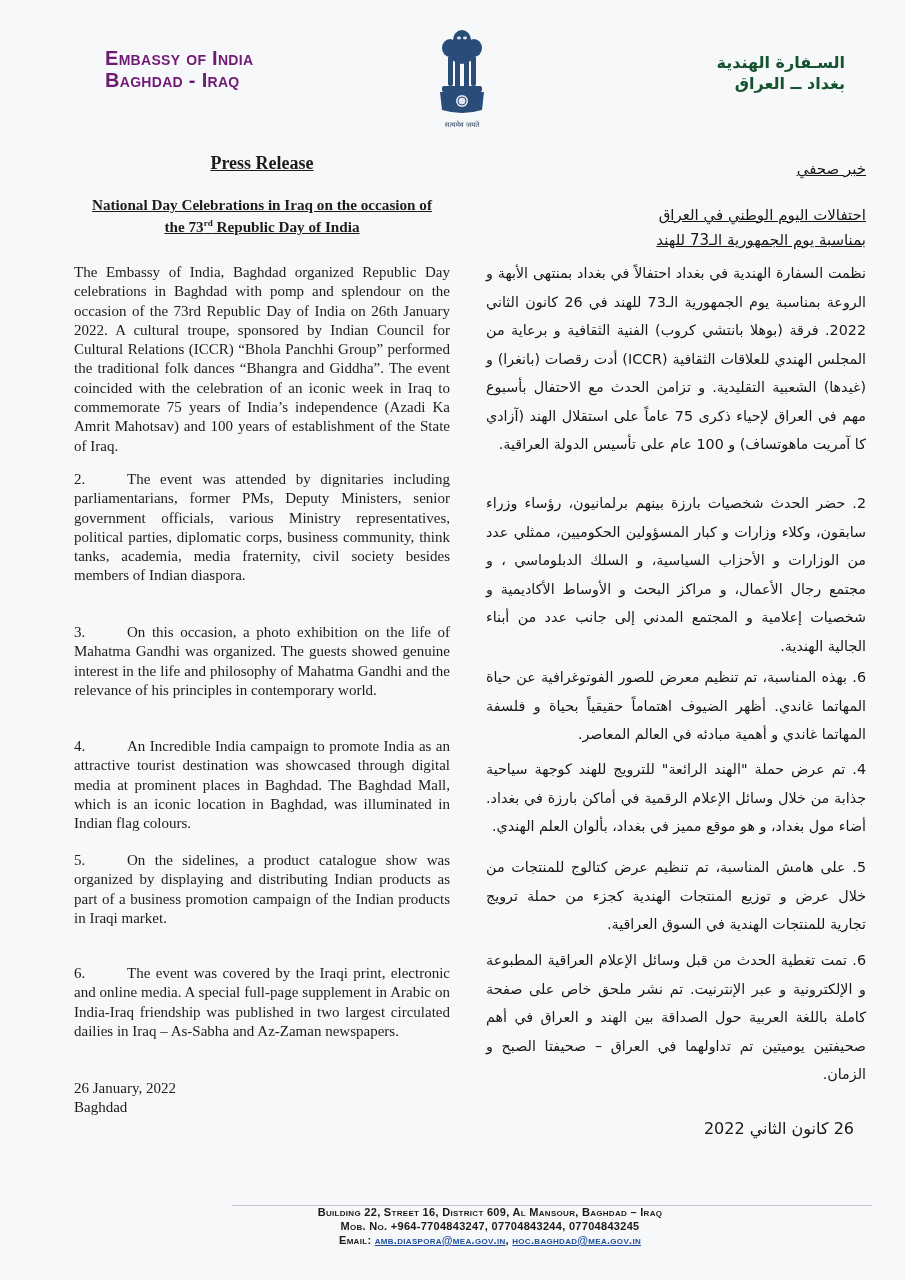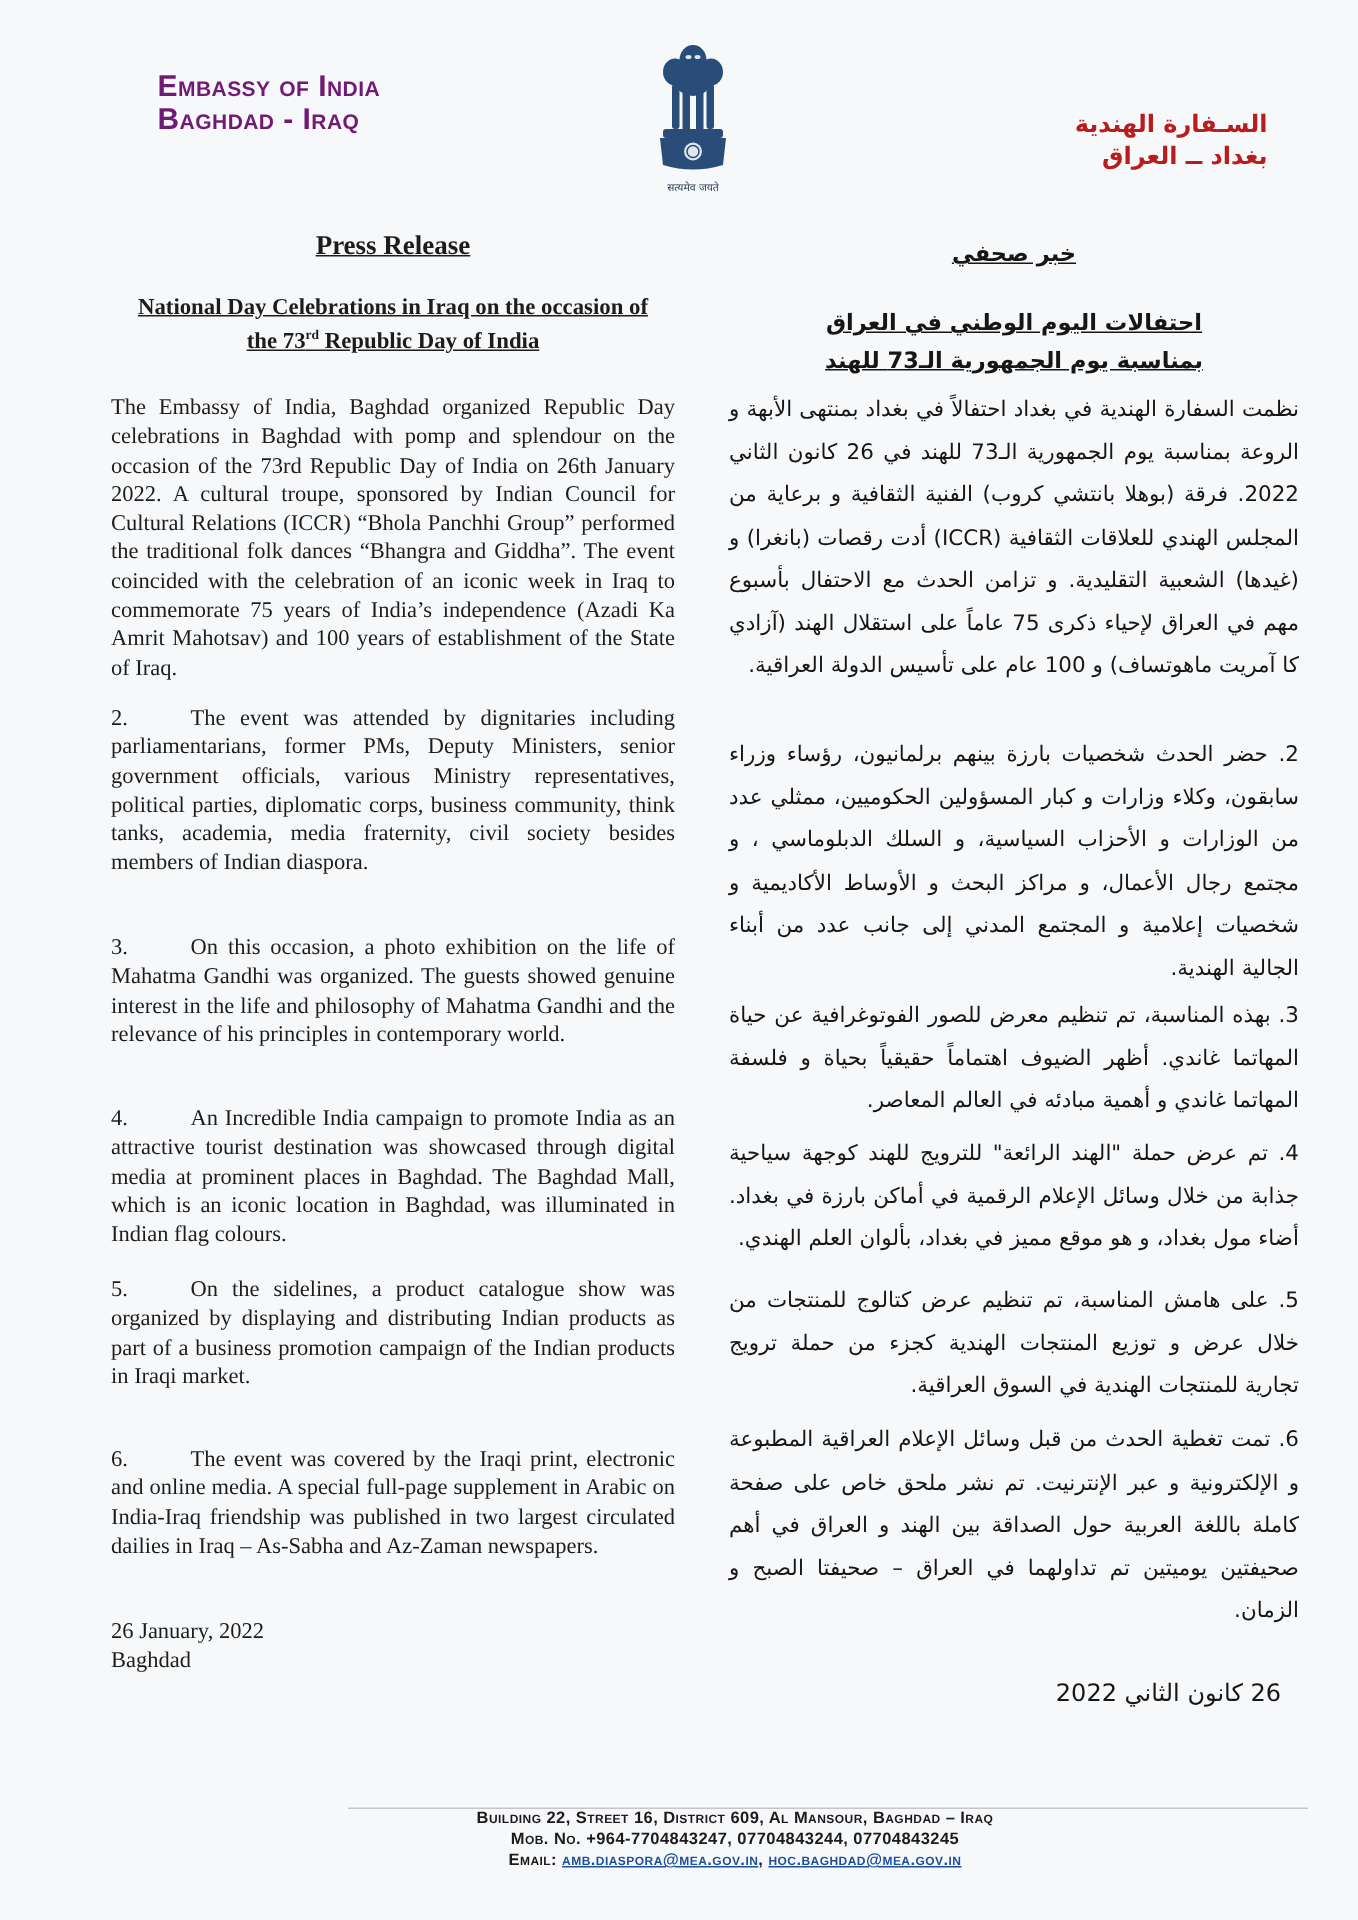--- a/index.html
+++ b/index.html
@@ -1,41 +1,41 @@
 <!DOCTYPE html>
 <html><head>
 <meta charset="utf-8">
 <style>
   * { margin: 0; padding: 0; box-sizing: border-box; }
   html, body { width: 905px; height: 1280px; background: #f7f8fa; overflow: hidden; }
   body { position: relative; font-family: "Liberation Serif", "DejaVu Serif", serif; color: #1c1c1c; }
 
   .header-en { position: absolute; left: 105px; top: 47px; color: #701a75; font-family: "Liberation Sans", "DejaVu Sans", sans-serif; font-weight: bold; line-height: 22px; }
   .header-en .line { font-size: 20px; letter-spacing: 0.3px; font-variant: small-caps; display: block; }
-  .header-ar { position: absolute; right: 60px; top: 52px; width: 200px; text-align: right; direction: rtl; color: #b91c1c; font-family: "DejaVu Sans", sans-serif; font-weight: bold; font-size: 16px; line-height: 21px; margin-top: 20px; }
+  .header-ar { position: absolute; right: 60px; top: 52px; width: 200px; text-align: right; direction: rtl; color: #14532d; font-family: "DejaVu Sans", sans-serif; font-weight: bold; font-size: 16px; line-height: 21px; }
   .emblem { position: absolute; left: 432px; top: 26px; width: 60px; height: 110px; }
   .emblem-motto { position: absolute; left: 0; top: 94px; width: 60px; text-align: center; font-size: 7px; color: #2a3f5a; font-family: "DejaVu Sans", sans-serif; }
 
   .col-en { position: absolute; left: 74px; top: 153px; width: 376px; }
   .col-ar { position: absolute; left: 486px; top: 153px; width: 380px; direction: rtl; text-align: justify; font-family: "DejaVu Sans", "Liberation Sans", sans-serif; font-size: 14.3px; line-height: 28.5px; color: #161616; }
 
   .title-en { text-align: center; font-weight: bold; font-size: 18px; text-decoration: underline; }
   .press-en { margin-top: 0; }
   .headline-en { margin-top: 21px; line-height: 19px; font-size: 15.2px; }
   .para-en { font-size: 15px; line-height: 19.3px; text-align: justify; }
   .para-en .num { display: inline-block; width: 53px; }
   .p1 { position: absolute; top: 110px; left: 0; width: 376px; }
   .p2 { position: absolute; top: 317px; left: 0; width: 376px; }
   .p3 { position: absolute; top: 470px; left: 0; width: 376px; }
   .p4 { position: absolute; top: 584px; left: 0; width: 376px; }
   .p5 { position: absolute; top: 698px; left: 0; width: 376px; }
   .p6 { position: absolute; top: 791px; left: 0; width: 376px; margin-top: 20px; }
   .dateline-en { position: absolute; top: 926px; left: 0; font-size: 15px; line-height: 19px; }
 
-  .title-ar { text-align: center; font-weight: bold; text-decoration: underline; font-size: 15px; }
+  .title-ar { font-weight: normal; text-decoration: underline; font-size: 15px; }
   .press-ar { position: absolute; top: 2px; width: 100%; }
   .headline-ar { position: absolute; top: 50px; width: 100%; line-height: 25px; }
   .ap1 { position: absolute; top: 106px; width: 100%; }
   .ap2 { position: absolute; top: 336px; width: 100%; }
   .ap3 { position: absolute; top: 510px; width: 100%; }
   .ap4 { position: absolute; top: 602px; width: 100%; }
   .ap5 { position: absolute; top: 700px; width: 100%; }
   .ap6 { position: absolute; top: 793px; width: 100%; }
   .dateline-ar { position: absolute; top: 965px; width: 100%; text-align: right; padding-right: 12px; line-height: 22px; }
   .dateline-ar .d1 { font-size: 16px; display: block; }
@@ -116,21 +116,21 @@
 </div>
 
 <div class="col-ar">
   <div class="title-ar press-ar">خبر صحفي</div>
   <div class="title-ar headline-ar">
     <div>احتفالات اليوم الوطني في العراق</div>
     <div>بمناسبة يوم الجمهورية الـ73 للهند</div>
   </div>
   <div class="ap1">نظمت السفارة الهندية في بغداد احتفالاً في بغداد بمنتهى الأبهة و الروعة بمناسبة يوم الجمهورية الـ73 للهند في 26 كانون الثاني 2022. فرقة (بوهلا بانتشي كروب) الفنية الثقافية و برعاية من المجلس الهندي للعلاقات الثقافية (ICCR) أدت رقصات (بانغرا) و (غيدها) الشعبية التقليدية. و تزامن الحدث مع الاحتفال بأسبوع مهم في العراق لإحياء ذكرى 75 عاماً على استقلال الهند (آزادي كا آمريت ماهوتساف) و 100 عام على تأسيس الدولة العراقية.</div>
   <div class="ap2">2. حضر الحدث شخصيات بارزة بينهم برلمانيون، رؤساء وزراء سابقون، وكلاء وزارات و كبار المسؤولين الحكوميين، ممثلي عدد من الوزارات و الأحزاب السياسية، و السلك الدبلوماسي ، و مجتمع رجال الأعمال، و مراكز البحث و الأوساط الأكاديمية و شخصيات إعلامية و المجتمع المدني إلى جانب عدد من أبناء الجالية الهندية.</div>
-  <div class="ap3">3. بهذه المناسبة، تم تنظيم معرض للصور الفوتوغرافية عن حياة المهاتما غاندي. أظهر الضيوف اهتماماً حقيقياً بحياة و فلسفة المهاتما غاندي و أهمية مبادئه في العالم المعاصر.</div>
+  <div class="ap3">6. بهذه المناسبة، تم تنظيم معرض للصور الفوتوغرافية عن حياة المهاتما غاندي. أظهر الضيوف اهتماماً حقيقياً بحياة و فلسفة المهاتما غاندي و أهمية مبادئه في العالم المعاصر.</div>
   <div class="ap4">4. تم عرض حملة "الهند الرائعة" للترويج للهند كوجهة سياحية جذابة من خلال وسائل الإعلام الرقمية في أماكن بارزة في بغداد. أضاء مول بغداد، و هو موقع مميز في بغداد، بألوان العلم الهندي.</div>
   <div class="ap5">5. على هامش المناسبة، تم تنظيم عرض كتالوج للمنتجات من خلال عرض و توزيع المنتجات الهندية كجزء من حملة ترويج تجارية للمنتجات الهندية في السوق العراقية.</div>
   <div class="ap6">6. تمت تغطية الحدث من قبل وسائل الإعلام العراقية المطبوعة و الإلكترونية و عبر الإنترنيت. تم نشر ملحق خاص على صفحة كاملة باللغة العربية حول الصداقة بين الهند و العراق في أهم صحيفتين يوميتين تم تداولهما في العراق – صحيفتا الصبح و الزمان.</div>
   <div class="dateline-ar">
     <span class="d1">26 كانون الثاني 2022</span>
   </div>
 </div>
 
 <div class="footer-rule"></div>
 <div class="footer">

